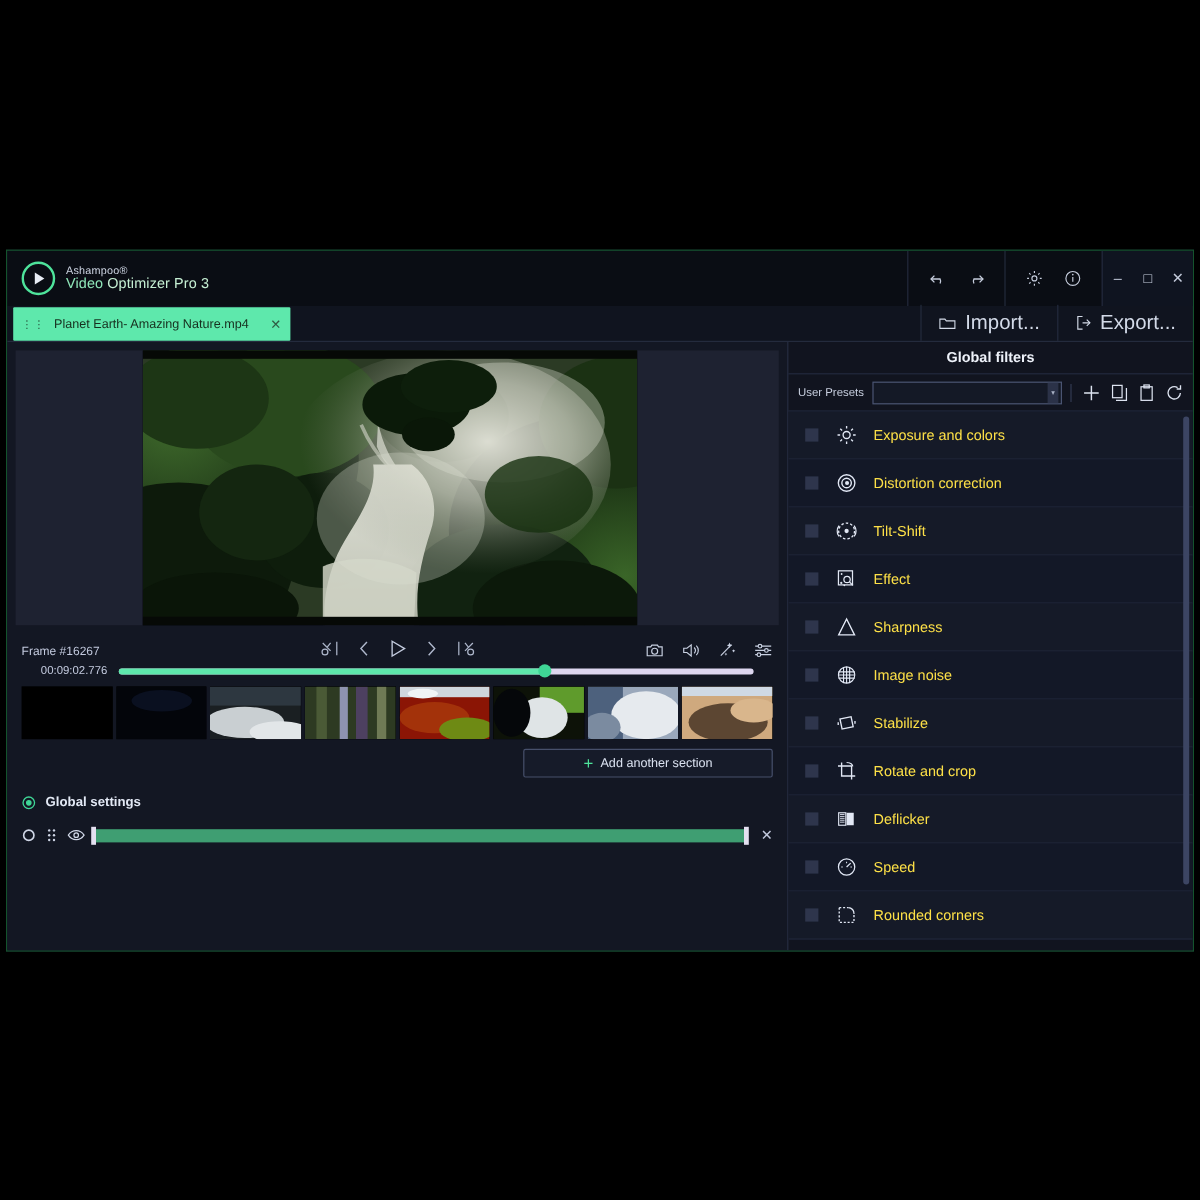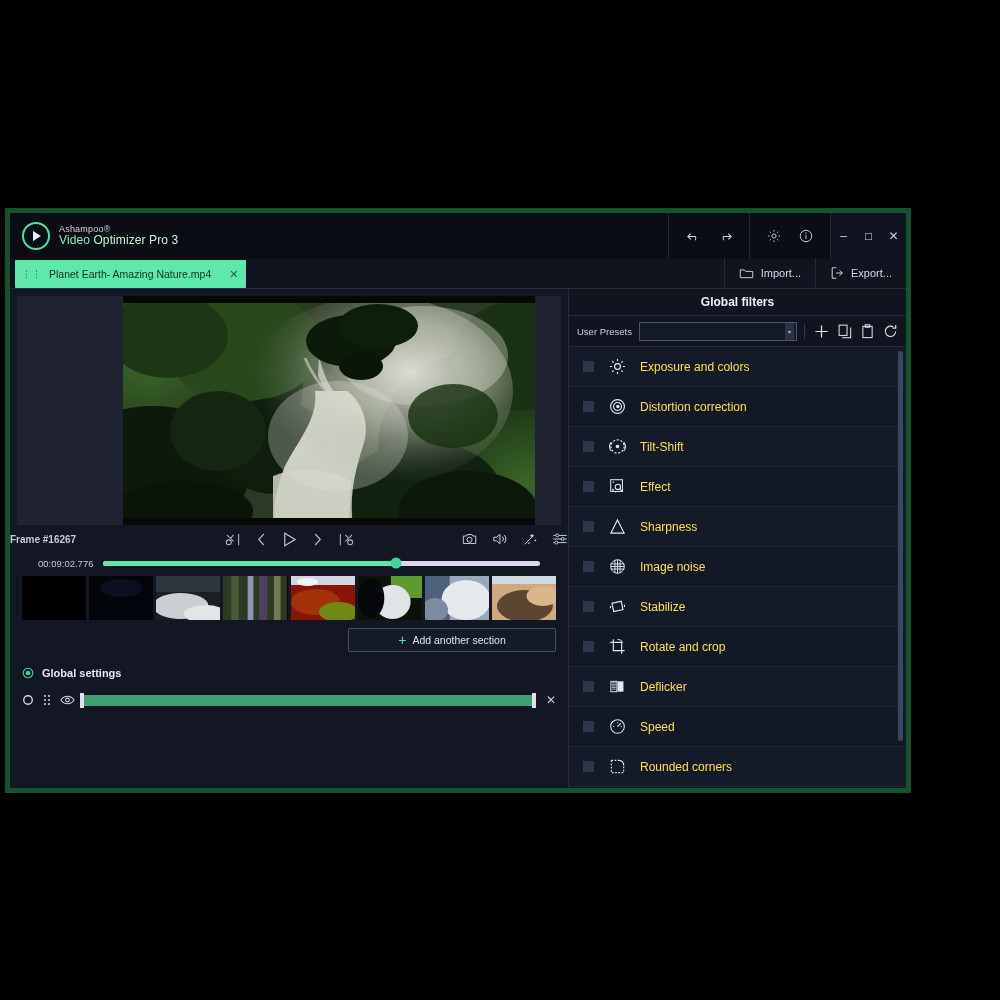--- a/index.html
+++ b/index.html
@@ -1,20 +1,20 @@
 <!DOCTYPE html>
 <html><head>
 <meta charset="utf-8">
 <style>
   html,body{margin:0;padding:0;background:#000;width:1000px;height:1000px;overflow:hidden;
     font-family:"Liberation Sans", sans-serif;}
   *{box-sizing:border-box;}
 
-  #app{position:absolute;left:5px;top:208px;width:906px;height:585px;background:#131723;
-       border:5px solid #14532d;display:flex;flex-direction:column;overflow:hidden;}
+  #app{position:absolute;left:5px;top:208px;width:990px;height:585px;background:#131723;
+       border:1px solid #14532d;display:flex;flex-direction:column;overflow:hidden;}
 
   
   .titlebar{height:46px;background:#0a0d14;display:flex;align-items:center;flex:0 0 46px;}
   .brand{display:flex;align-items:center;padding-left:12px;flex:1;}
   .play-logo{width:28px;height:28px;border:2px solid #4ee39b;border-radius:50%;
       display:flex;align-items:center;justify-content:center;margin-right:9px;}
   .play-logo .tri{width:0;height:0;border-left:8px solid #e8ecf5;border-top:5px solid transparent;
       border-bottom:5px solid transparent;margin-left:2px;}
   .brand-txt{line-height:1.05;}
   .brand-top{font-size:9px;color:#cfd6e4;letter-spacing:.2px;}
@@ -31,37 +31,37 @@
   
   .tabbar{height:30px;flex:0 0 30px;background:#10141f;display:flex;align-items:flex-end;
       border-bottom:1px solid #242b3d;position:relative;}
   .tab{height:28px;background:#5ee8ac;color:#17301f;display:flex;align-items:center;
       padding:0 8px 0 7px;font-size:10.5px;border-radius:1px;margin-left:5px;cursor:pointer;}
   .tab .grip{color:#2a5a40;font-size:9px;letter-spacing:1px;margin-right:7px;line-height:7px;}
   .tab .tname{margin-right:18px;}
   .tab .tclose{color:#2f5c44;font-size:11px;}
   .tabbar-right{margin-left:auto;display:flex;height:30px;align-items:center;}
   .ie-btn{height:30px;display:flex;align-items:center;gap:7px;padding:0 14px;color:#d3dae8;
-      font-size:11px;border-left:1px solid #242b3d;cursor:pointer;}
+      font-size:17px;border-left:1px solid #242b3d;cursor:pointer;}
 
   
   .body{flex:1;display:flex;min-height:0;}
   .left{flex:1;display:flex;flex-direction:column;background:#131723;min-width:0;}
   .right{width:338px;background:#11141f;border-left:1px solid #262d42;display:flex;
       flex-direction:column;}
 
   
   .preview-wrap{margin:7px 7px 0 7px;height:229px;background:#1e2231;position:relative;
       flex:0 0 229px;}
   .video{position:absolute;left:106px;top:0;width:412px;height:229px;overflow:hidden;background:#000;}
   .vcanvas{position:absolute;inset:0;}
 
   
-  .transport{height:28px;flex:0 0 28px;display:flex;align-items:center;padding:0 0;
-      position:relative;font-weight:bold;}
+  .transport{height:28px;flex:0 0 28px;display:flex;align-items:flex-end;padding:0 12px;
+      position:relative;}
   .frame-lbl{font-size:10px;color:#c3cade;}
   .tp-center{position:absolute;left:0;right:0;display:flex;justify-content:center;gap:14px;
       align-items:center;color:#aeb7cb;pointer-events:none;}
   .tp-center > *{pointer-events:auto;cursor:pointer;}
   .tp-right{margin-left:auto;display:flex;gap:14px;align-items:center;color:#c9d1e2;}
 
   
   .seekrow{height:20px;flex:0 0 20px;display:flex;align-items:center;padding:0 28px;gap:10px;}
   .time-lbl{font-size:9.5px;color:#c3cade;white-space:nowrap;}
   .seek{flex:1;height:5px;border-radius:3px;background:#ddd6ef;position:relative;}

